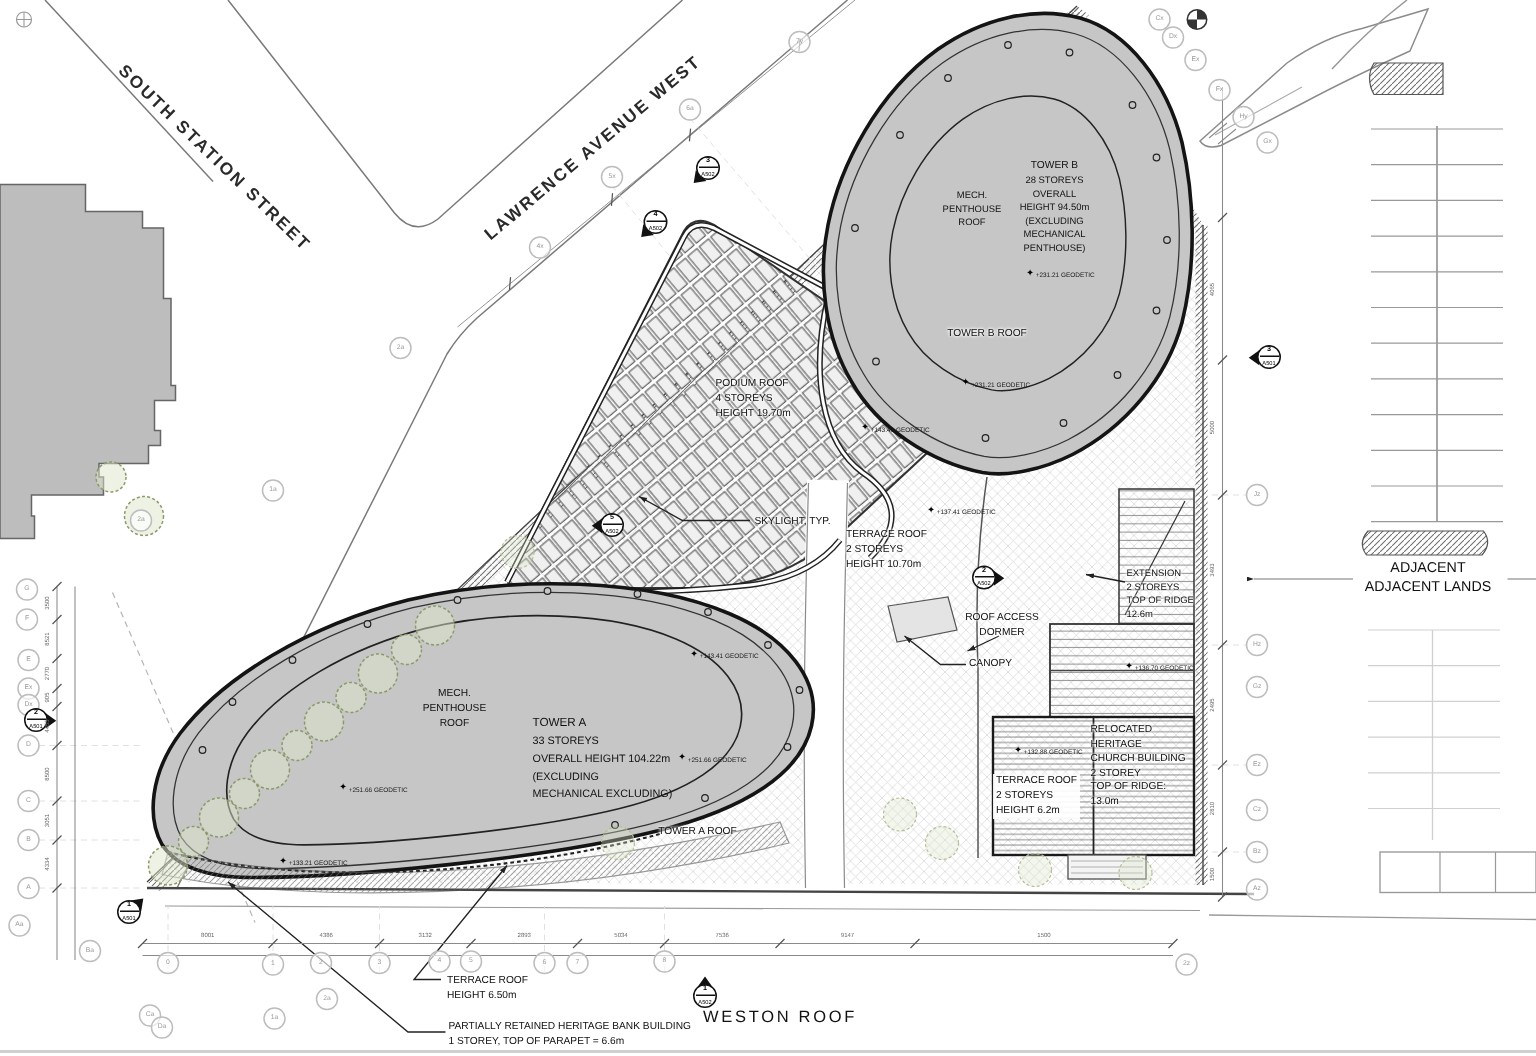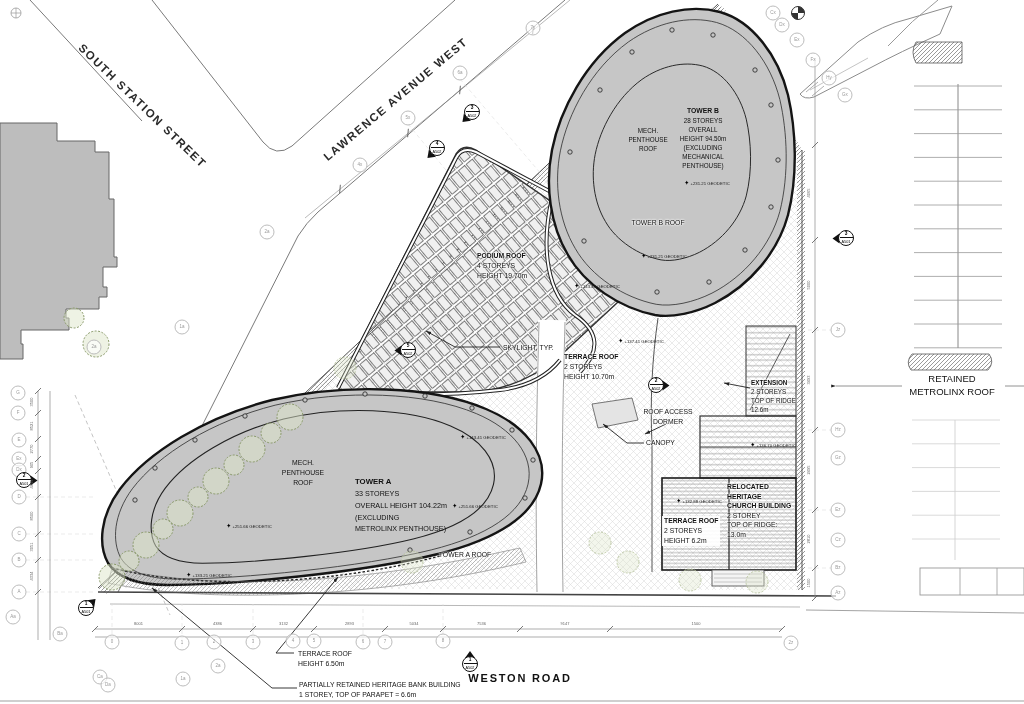--- a/index.html
+++ b/index.html
@@ -1,21 +1,21 @@
 <!DOCTYPE html>
 <html><head>
 <meta charset="utf-8">
 <style>
   html,body{margin:0;padding:0;background:#fff;}
   #plan{position:relative;width:1024px;height:704px;background:#fff;overflow:hidden;
         font-family:"Liberation Sans",sans-serif;}
   svg.base{position:absolute;left:0;top:0;}
   .lbl{position:absolute;color:#111;white-space:nowrap;line-height:1.45;}
   .ctr{transform:translateX(-50%);text-align:center;}
-  .b{font-weight:700;}
+  .b{font-weight:400;}
   .halo{text-shadow:0 0 2px #fff,0 0 2px #fff,0 0 3px #fff;}
   .wbg{background:rgba(255,255,255,.92);padding:0 2px;}
   .street{font-weight:600;letter-spacing:1.6px;color:#2a2a2a;font-size:11.5px;}
   .f68{font-size:6.8px;} .f63{font-size:6.3px;} .f72{font-size:7.2px;}
   .t78{font-size:7.8px;}
   .bub{position:absolute;width:13px;height:13px;border:1px solid #bdbdbd;border-radius:50%;
        color:#9a9a9a;font-size:4.5px;line-height:12px;text-align:center;
        transform:translate(-50%,-50%);background:rgba(255,255,255,.65);}
   .geo{position:absolute;font-size:4.3px;color:#1a1a1a;transform:translateY(-50%);
        display:flex;align-items:center;}
@@ -277,25 +277,25 @@
     <path d="M798,13 L798,6.5 A6.5,6.5 0 0 1 804.5,13 Z M798,13 L798,19.5 A6.5,6.5 0 0 1 791.5,13 Z" fill="#333"></path>
     <circle cx="16" cy="13" r="5" fill="#fff" stroke="#999" stroke-width="0.8"></circle>
     <path d="M11,13 H21 M16,8 V18" stroke="#999" stroke-width="0.7"></path>
   </g>
 </svg>
 
 <div class="lbl street" style="left:86px;top:40px;transform:rotate(44deg);transform-origin:0 0;">SOUTH STATION STREET</div>
 
 <div class="lbl street" style="left:320px;top:152px;transform:rotate(-40deg);transform-origin:0 0;">LAWRENCE AVENUE WEST</div>
 
-<div class="lbl ctr b" style="left:520px;top:671px;font-size:11px;letter-spacing:1.8px;">WESTON ROAD</div>
+<div class="lbl ctr b" style="left:520px;top:671px;font-size:11px;letter-spacing:1.8px;">WESTON ROOF</div>
 
 <div class="lbl ctr" style="left:952px;top:372px;font-size:9.5px;font-weight:500;line-height:1.4;">
-  <div>RETAINED</div>
-  <div>METROLINX ROOF</div>
+  <div>ADJACENT</div>
+  <div>ADJACENT LANDS</div>
 </div>
 
 <div class="lbl ctr f63" style="left:703px;top:106px;">
   <div class="b f68">TOWER B</div>
   <div>28 STOREYS</div>
   <div>OVERALL</div>
   <div>HEIGHT 94.50m</div>
   <div>(EXCLUDING</div>
   <div>MECHANICAL</div>
   <div>PENTHOUSE)</div>
@@ -350,21 +350,21 @@
   <div class="b">TERRACE ROOF</div>
   <div>2 STOREYS</div>
   <div>HEIGHT 6.2m</div>
 </div>
 
 <div class="lbl f72" style="left:355px;top:476px;line-height:1.6;">
   <div class="b t78">TOWER A</div>
   <div>33 STOREYS</div>
   <div>OVERALL HEIGHT 104.22m</div>
   <div>(EXCLUDING</div>
-  <div>METROLINX PENTHOUSE)</div>
+  <div>MECHANICAL EXCLUDING)</div>
 </div>
 
 <div class="lbl ctr f68" style="left:303px;top:458px;">
   <div>MECH.</div>
   <div>PENTHOUSE</div>
   <div>ROOF</div>
 </div>
 
 <div class="lbl ctr f68 halo" style="left:465px;top:550px;">TOWER A ROOF</div>
 

